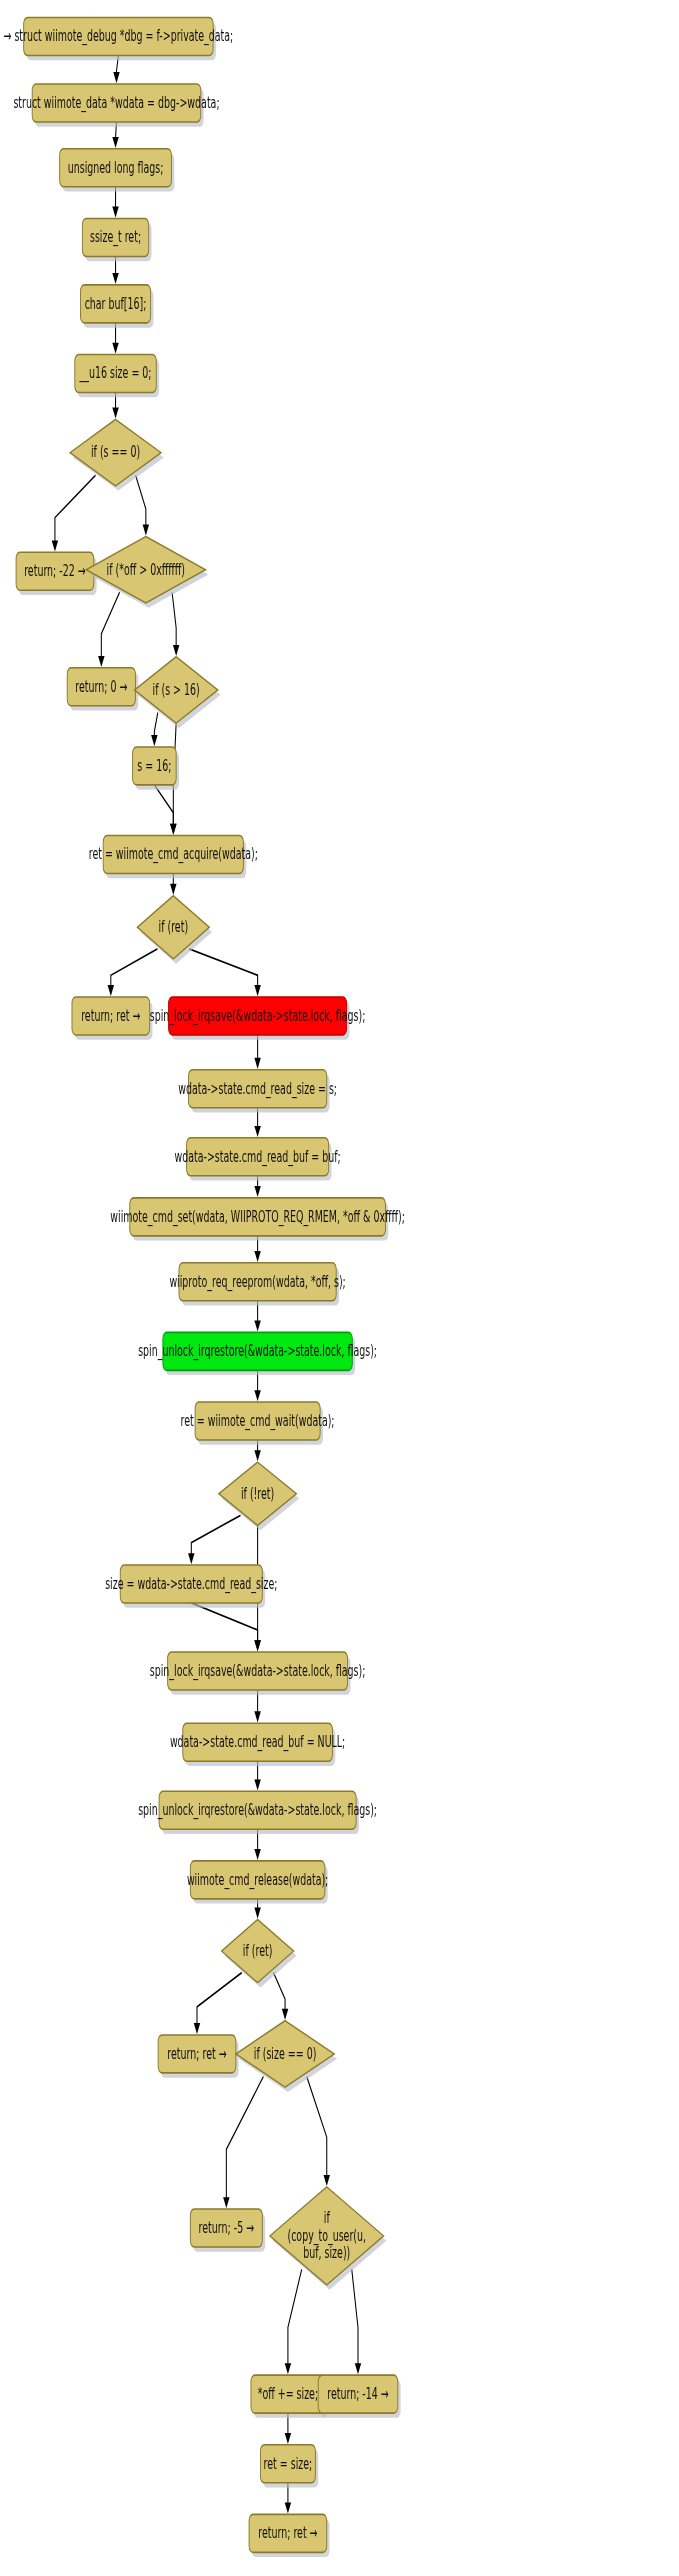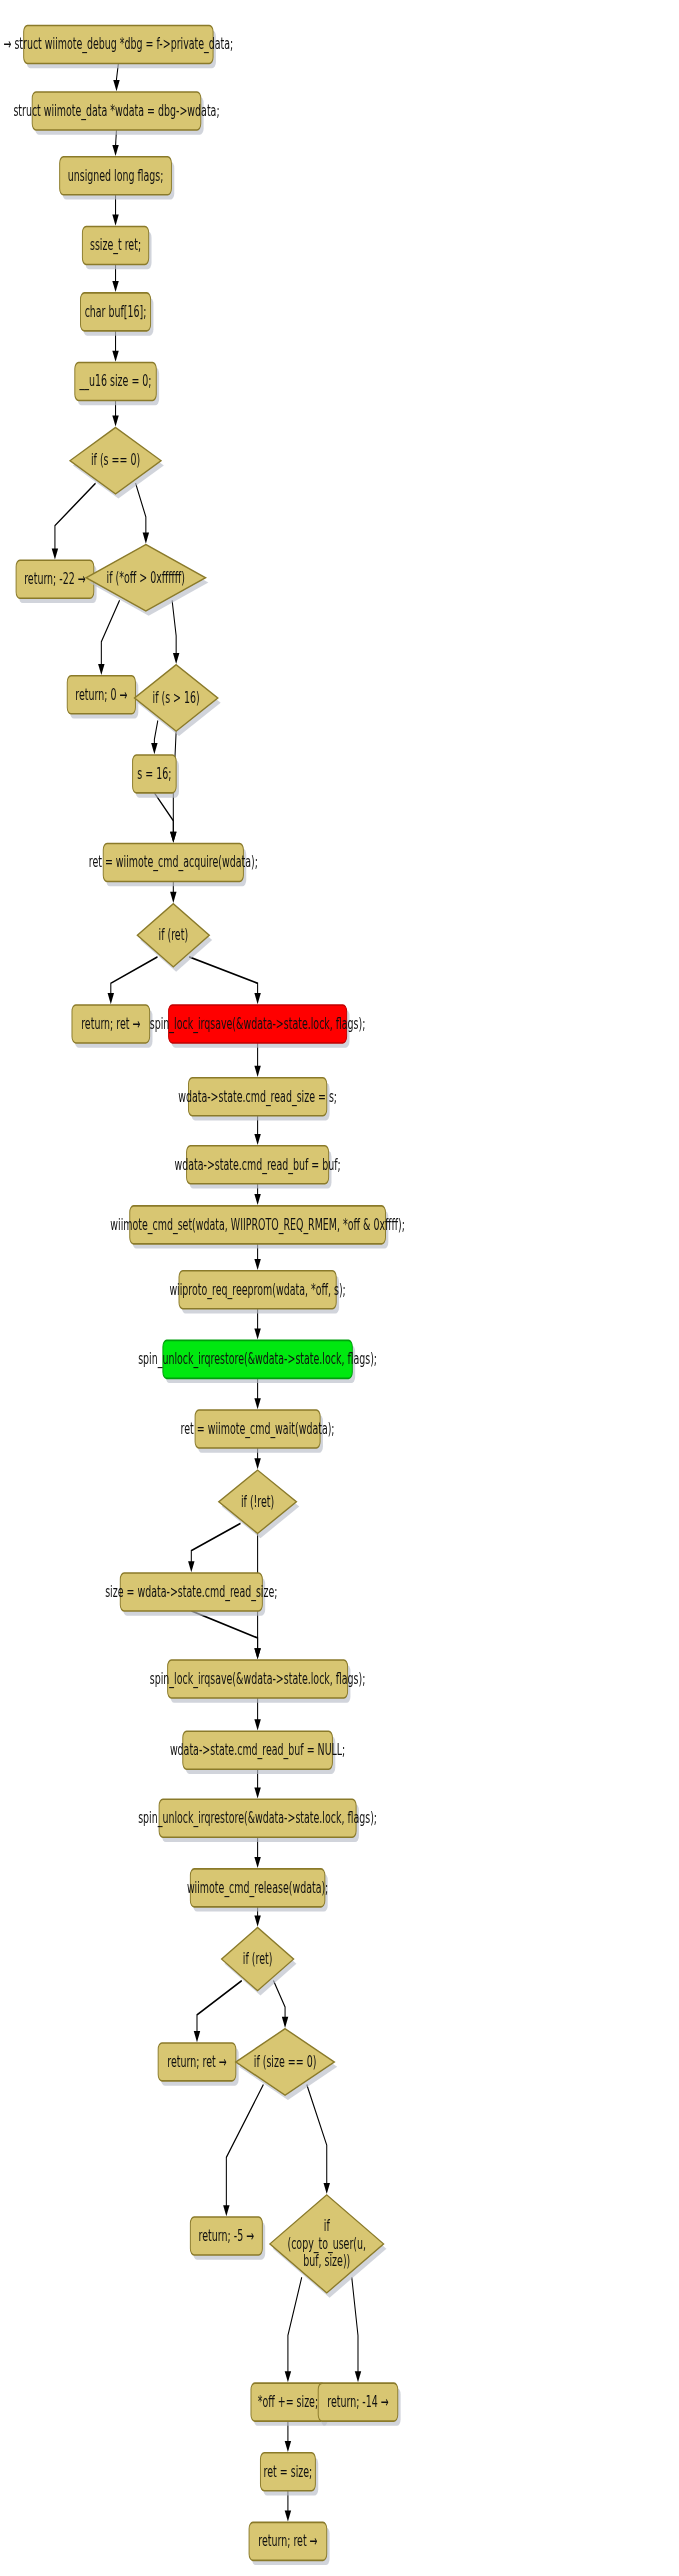--- a/index.html
+++ b/index.html
@@ -9,21 +9,21 @@
   }
   body {
     width: 680px;
     height: 2576px;
     position: relative;
     font-family: "DejaVu Sans", sans-serif;
     overflow: hidden;
   }
   #flow-root {
     position: absolute;
-    top: 16px; left: 0;
+    top: 8px; left: 0;
     width: 680px;
     height: 1840px;
   }
   svg.flowchart {
     display: block;
     width: 680px;
     height: 2576px;
   }
   .node-shape {
     stroke: #8a7a2a;

